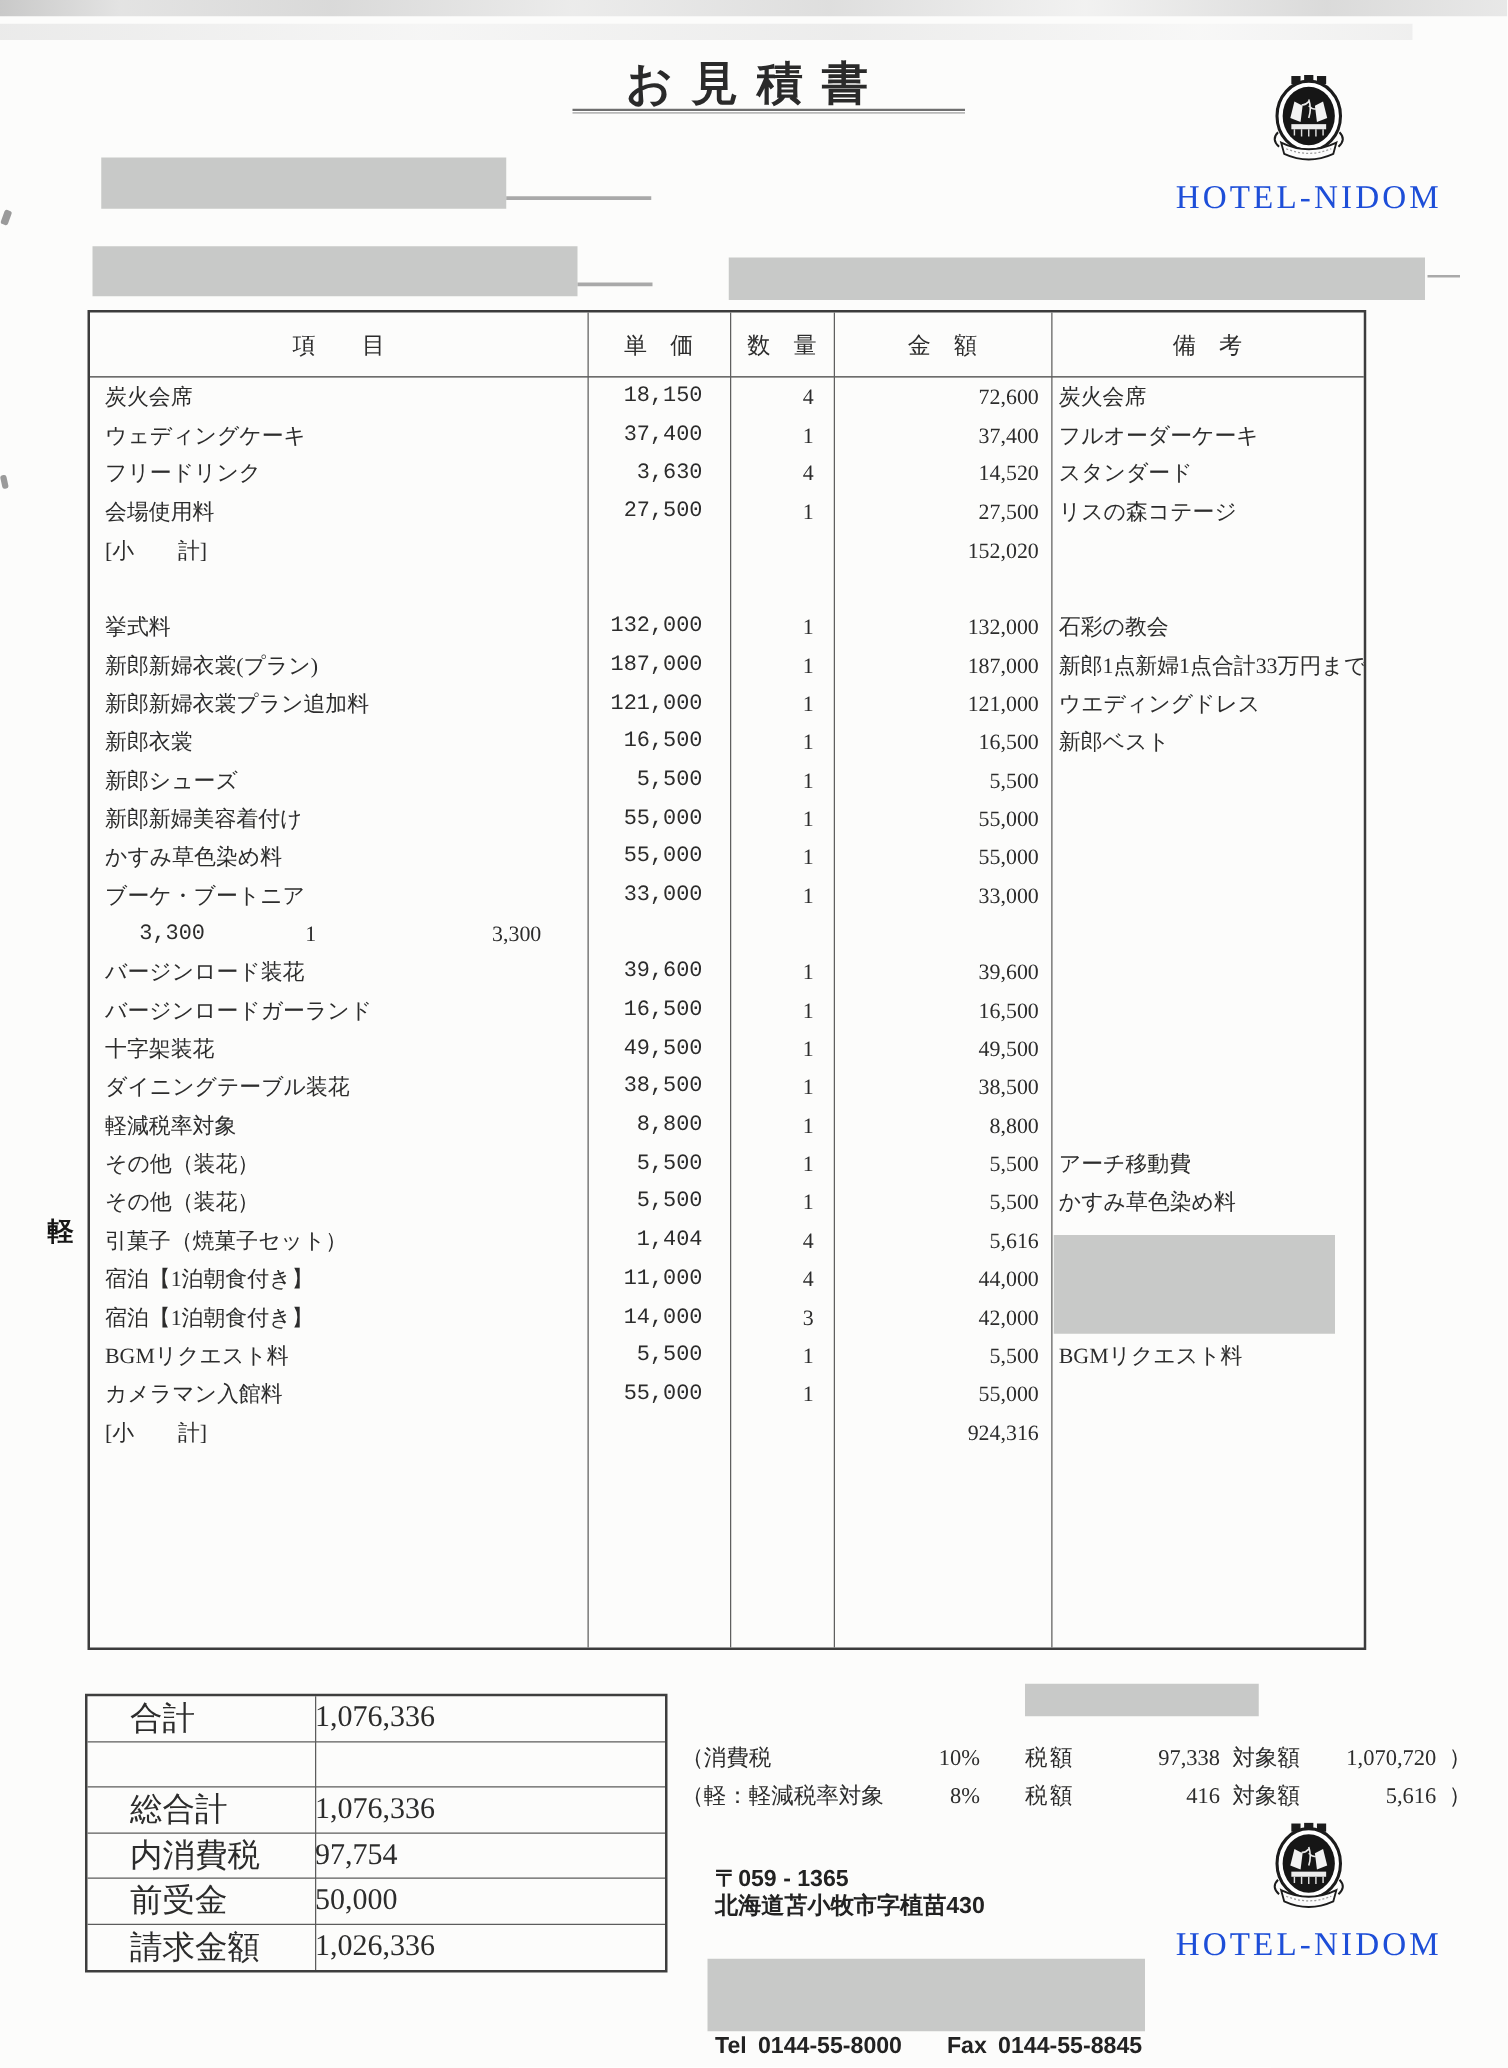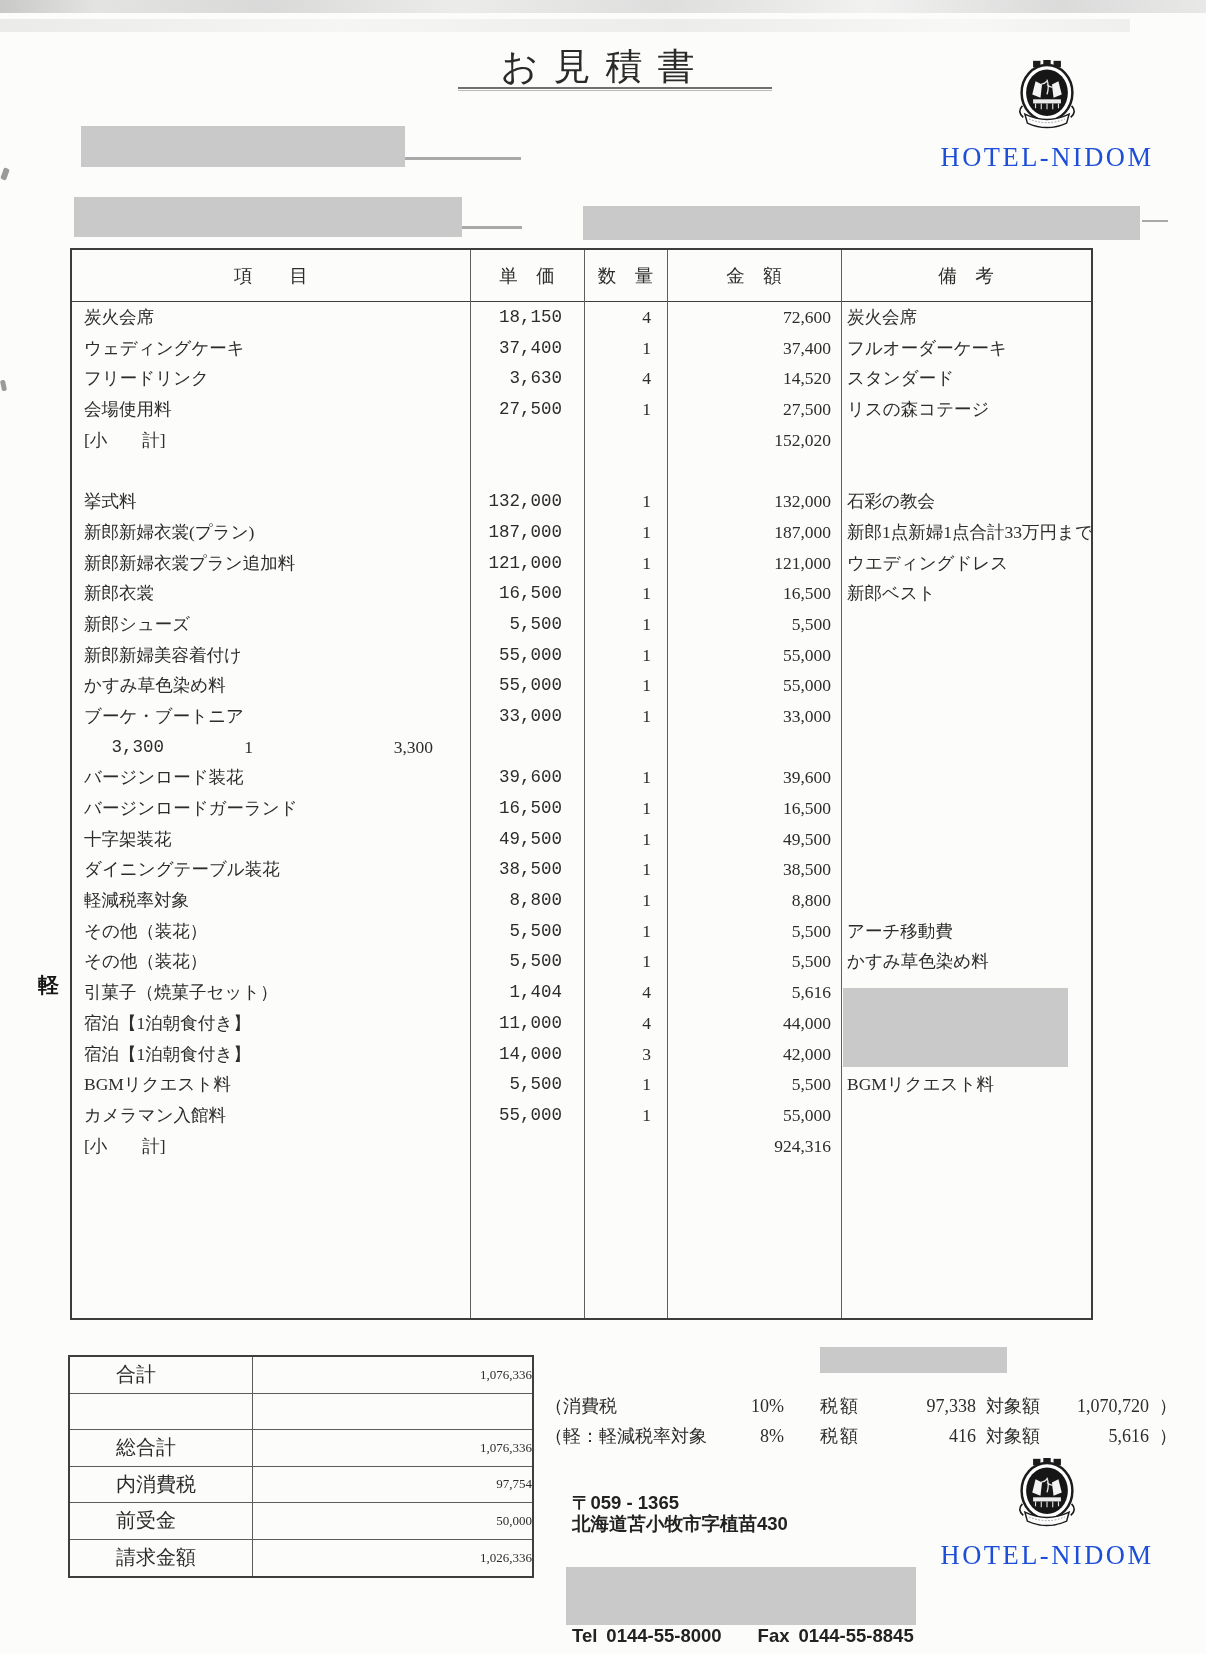--- a/index.html
+++ b/index.html
@@ -11,21 +11,21 @@
   
   .streak1{position:absolute;left:0;top:0;width:1206px;height:13px;
     background:linear-gradient(90deg,#9f9f9f 0%,#cfcfcf 8%,#bdbdbd 22%,#dedede 38%,#c6c6c6 55%,#e9e9e9 72%,#bfbfbf 88%,#d8d8d8 100%);
     opacity:.55;}
   .streak2{position:absolute;left:0;top:19px;width:1130px;height:13px;
     background:linear-gradient(90deg,#d9d9d9,#efefef 30%,#dcdcdc 60%,#f3f3f3 85%,#e2e2e2);
     opacity:.5;}
   .speck{position:absolute;background:#9a9a9a;border-radius:2px;}
   
   .doc-title{position:absolute;left:440px;top:42px;width:330px;height:46px;
-    text-align:center;font-size:37px;letter-spacing:15px;color:#2a2a2a;font-weight:400;white-space:nowrap;}
+    text-align:center;font-size:37px;letter-spacing:15px;color:#2a2a2a;font-weight:700;white-space:nowrap;}
   .title-underline{position:absolute;left:458px;top:87px;width:314px;height:4px;
     background:linear-gradient(#6f6f6f 0 2px,#ffffff 2px 3px,#b9b9b9 3px 4px);}
   
   .redact{position:absolute;background:#c8c9c8;}
   .ruled-line{position:absolute;background:#a9a9a9;}
   
   .logo{position:absolute;width:250px;text-align:center;}
   .logo .crest{display:block;margin:0 auto;}
   .brand{margin-top:5px;font-size:26.5px;letter-spacing:2.5px;color:#1d4ed8;white-space:nowrap;}
   
@@ -42,22 +42,22 @@
   .c3{width:83px;text-align:right;padding-right:16px;}
   .c4{width:174px;text-align:right;padding-right:10px;}
   .c5{flex:1;padding-left:6px;}
   .tax-marker{position:absolute;left:38px;top:971px;font-size:21px;font-weight:bold;color:#161616;}
   
   .summary-table{position:absolute;left:68px;top:1355px;width:466px;height:223px;
     border:2px solid #3e3e3e;box-sizing:border-box;}
   .summary-table .divider{position:absolute;left:182px;top:0;bottom:0;width:1px;background:#5c5c5c;}
   .sum-row{display:flex;height:36.5px;align-items:center;border-bottom:1px solid #5c5c5c;box-sizing:border-box;}
   .sum-row:last-child{border-bottom:none;}
-  .sum-label{width:182px;padding-left:46px;font-size:20px;box-sizing:border-box;white-space:nowrap;}
-  .sum-value{flex:1;text-align:right;font-size:13px;box-sizing:border-box;}
+  .sum-label{width:182px;padding-left:34px;font-size:26px;box-sizing:border-box;white-space:nowrap;}
+  .sum-value{flex:1;text-align:left;font-size:24px;box-sizing:border-box;}
   
   .tax-notes{position:absolute;left:545px;top:1394px;width:645px;}
   .tax-line{display:flex;align-items:baseline;height:24px;margin-bottom:6px;font-size:18px;white-space:nowrap;}
   .tn-open{width:18px;}
   .tn-label{flex:0 0 165px;}
   .tn-rate{flex:0 0 56px;text-align:right;}
   .tn-taxlabel{margin-left:36px;width:56px;letter-spacing:2px;}
   .tn-tax{flex:0 0 100px;text-align:right;}
   .tn-baselabel{margin-left:10px;width:63px;}
   .tn-base{flex:0 0 100px;text-align:right;}

